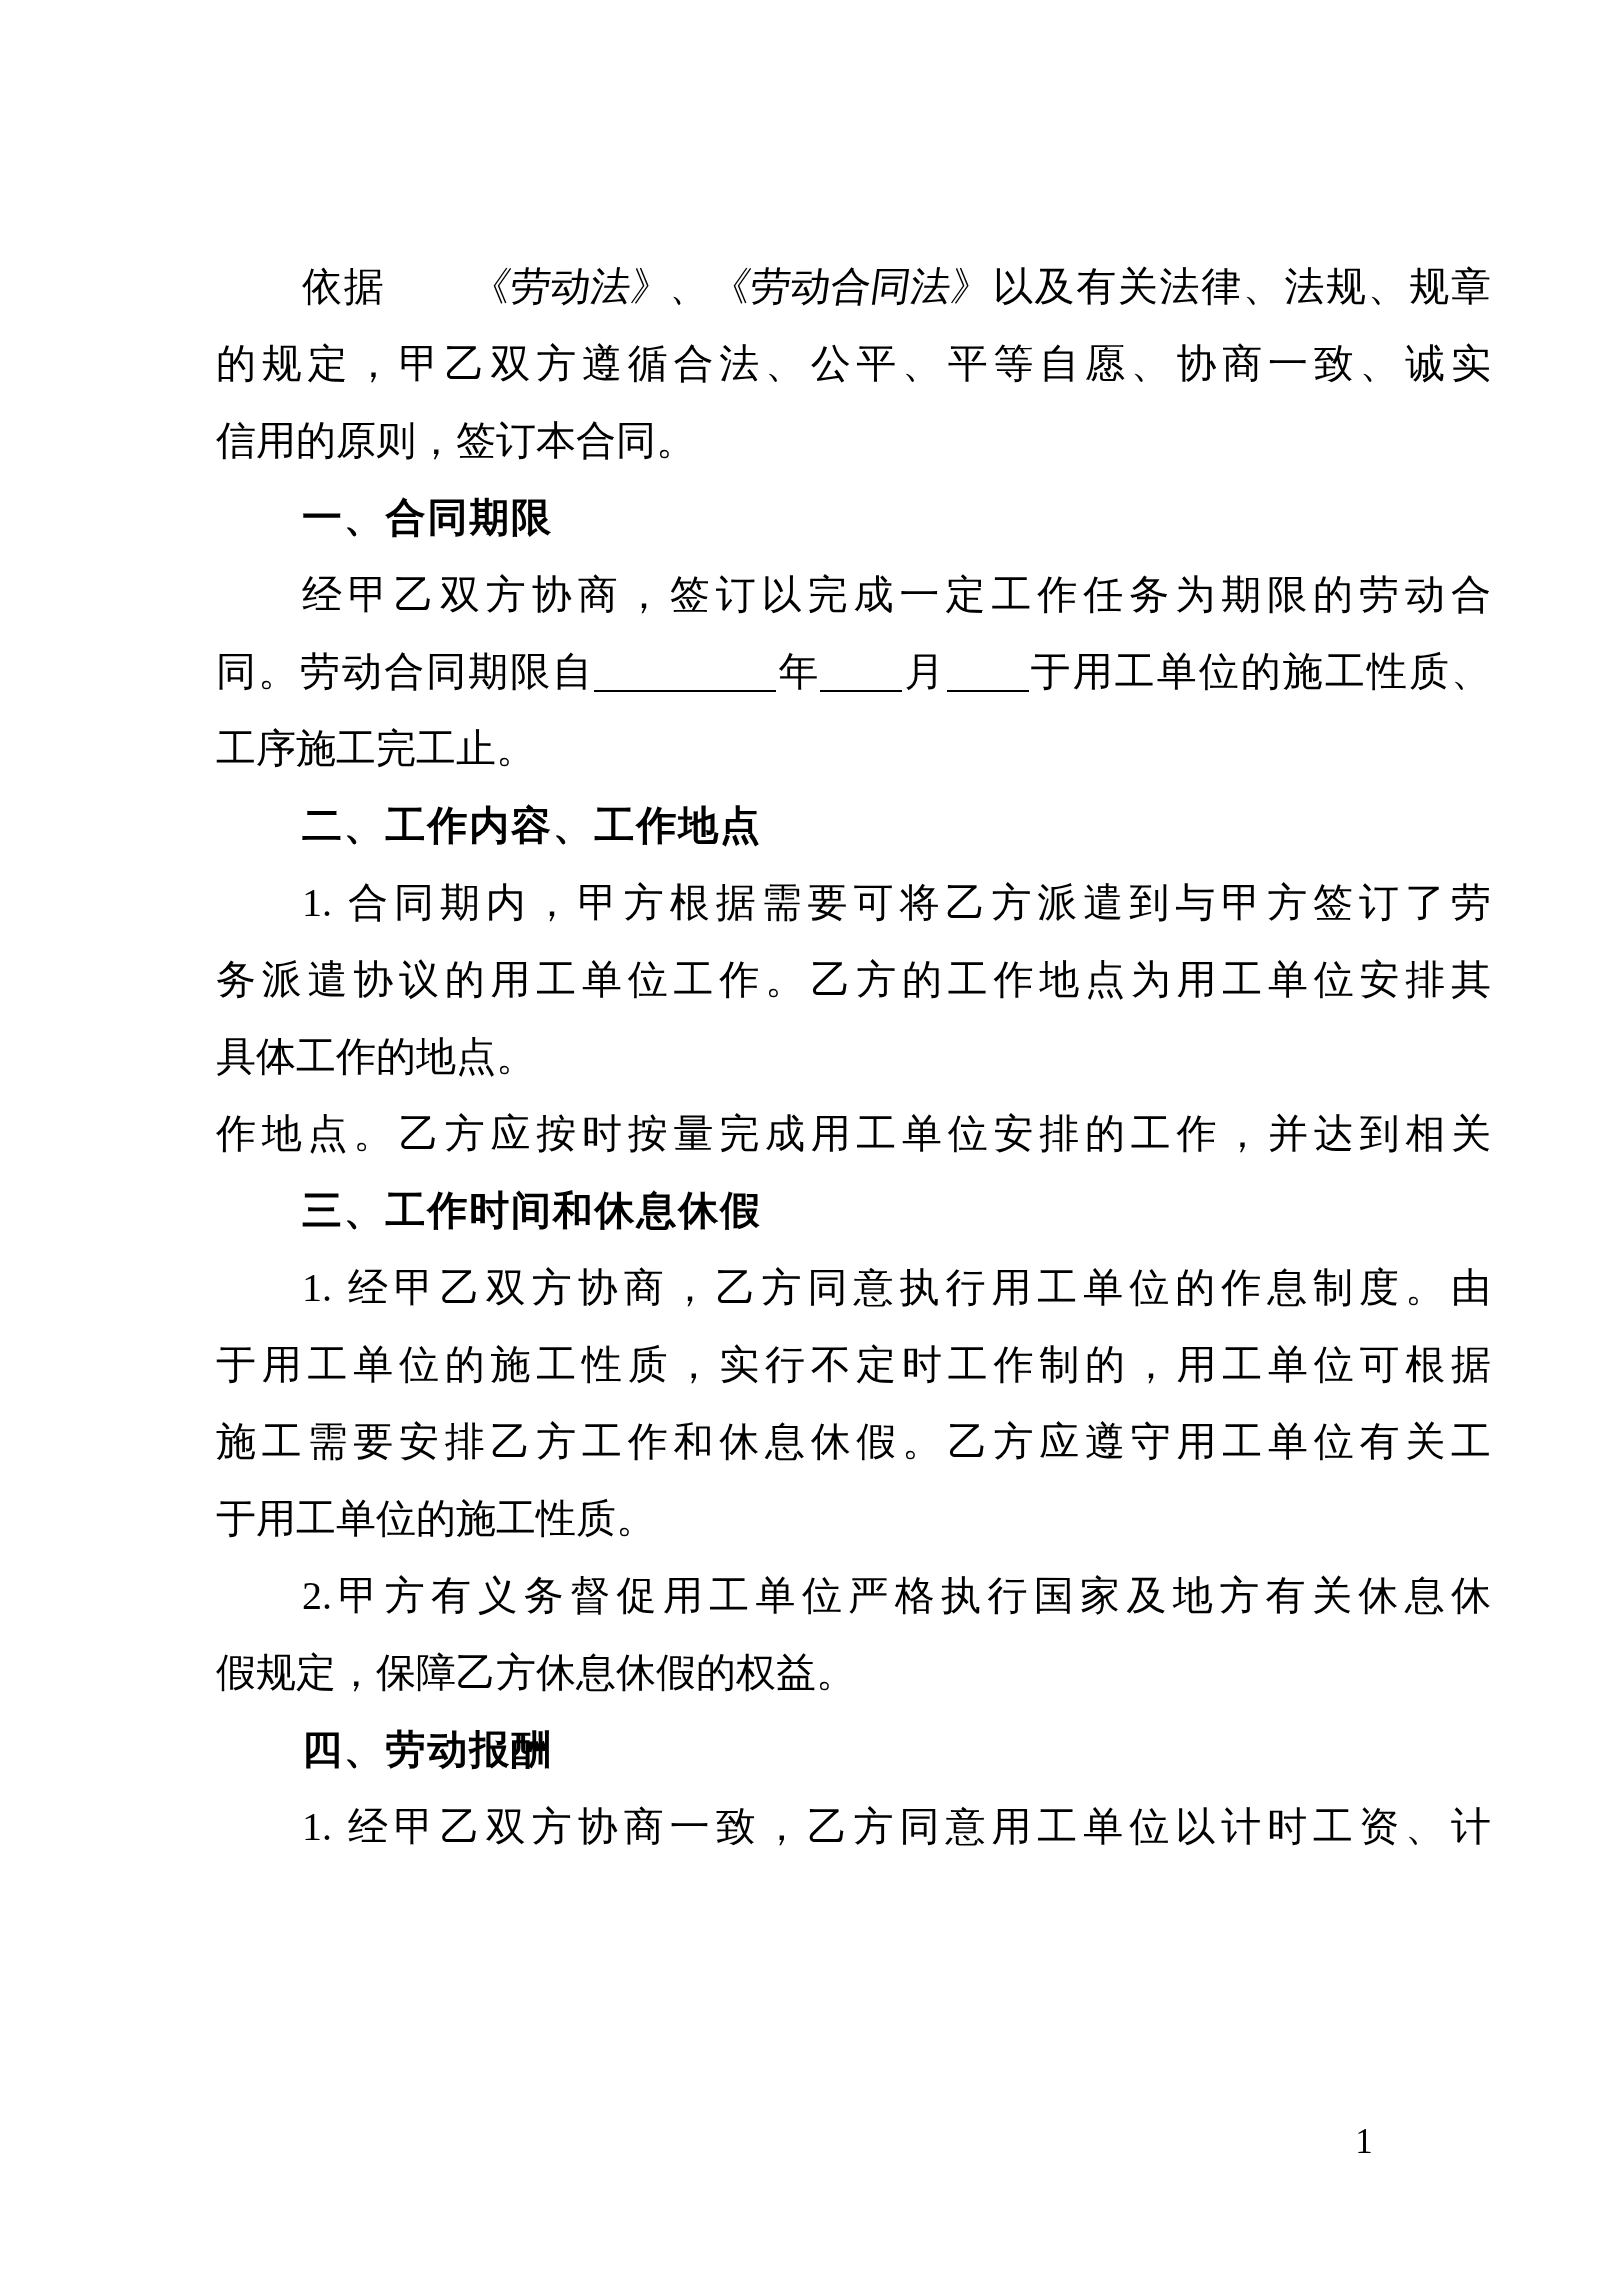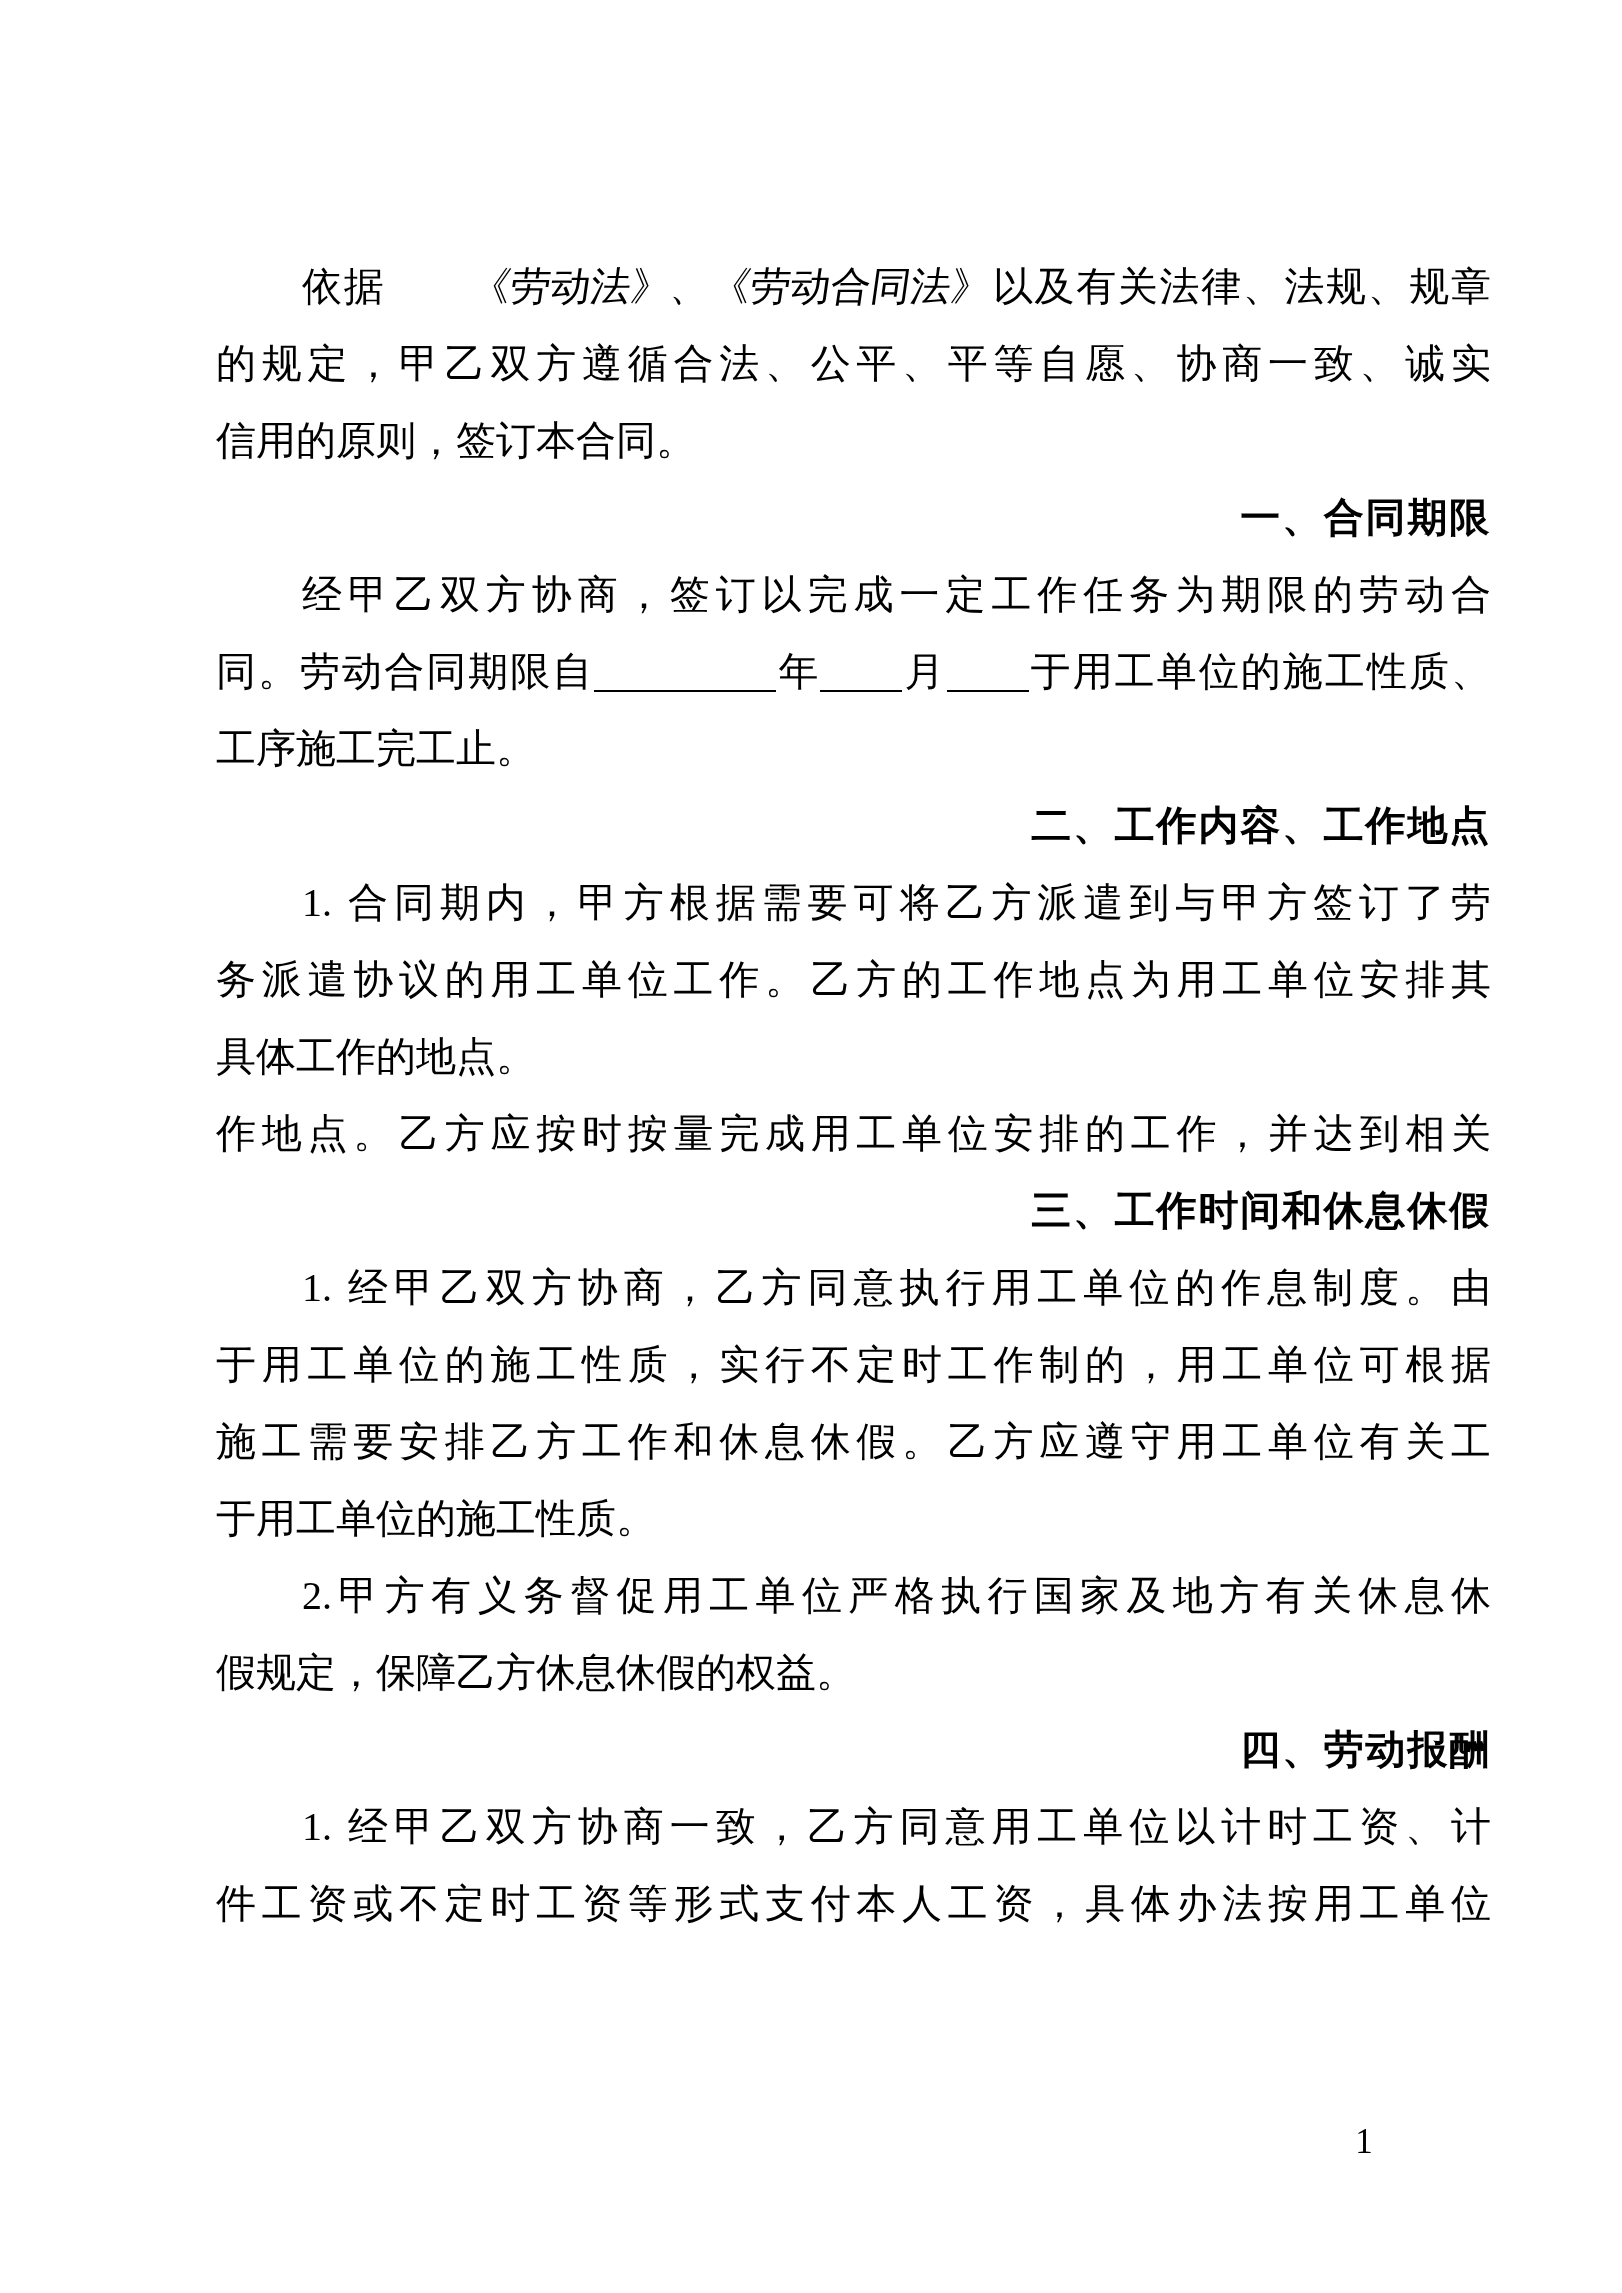--- a/index.html
+++ b/index.html
@@ -30,21 +30,21 @@
     line-height: 77px;
     font-size: 40px;
     text-align: left;
     white-space: nowrap;
   }
   .line.fill {
     white-space: normal;
     text-align: justify;
     text-align-last: justify;
   }
-  .line.indent { text-indent: 86px; text-align: right; }
+  .line.indent { text-indent: 86px; }
   .line.heading {
     font-family: "Liberation Sans", "DejaVu Sans", sans-serif;
     font-weight: 700;
     letter-spacing: 1.8px;
   }
   .law {
     display: inline-block;
     transform: skewX(-8deg);
   }
   .blank {
@@ -85,17 +85,16 @@
       <div class="line body fill"><span>作地点。乙方应按时按量完成用工单位安排的工作，并达到相关</span></div>
       <div class="line heading indent"><span>三、工作时间和休息休假</span></div>
       <div class="line body fill indent"><span>1. 经甲乙双方协商，乙方同意执行用工单位的作息制度。由</span></div>
       <div class="line body fill"><span>于用工单位的施工性质，实行不定时工作制的，用工单位可根据</span></div>
       <div class="line body fill"><span>施工需要安排乙方工作和休息休假。乙方应遵守用工单位有关工</span></div>
       <div class="line body"><span>于用工单位的施工性质。</span></div>
       <div class="line body fill indent"><span>2.甲方有义务督促用工单位严格执行国家及地方有关休息休</span></div>
       <div class="line body"><span>假规定，保障乙方休息休假的权益。</span></div>
       <div class="line heading indent"><span>四、劳动报酬</span></div>
       <div class="line body fill indent"><span>1. 经甲乙双方协商一致，乙方同意用工单位以计时工资、计</span></div>
-      <div class="line body fill"><span>件工资或不定时工资等形式支付本人工资，具体办法按用工单位</span></div>
     </div>
   <div class="page-number">1</div>
 </div>
 
 
 </body></html>

